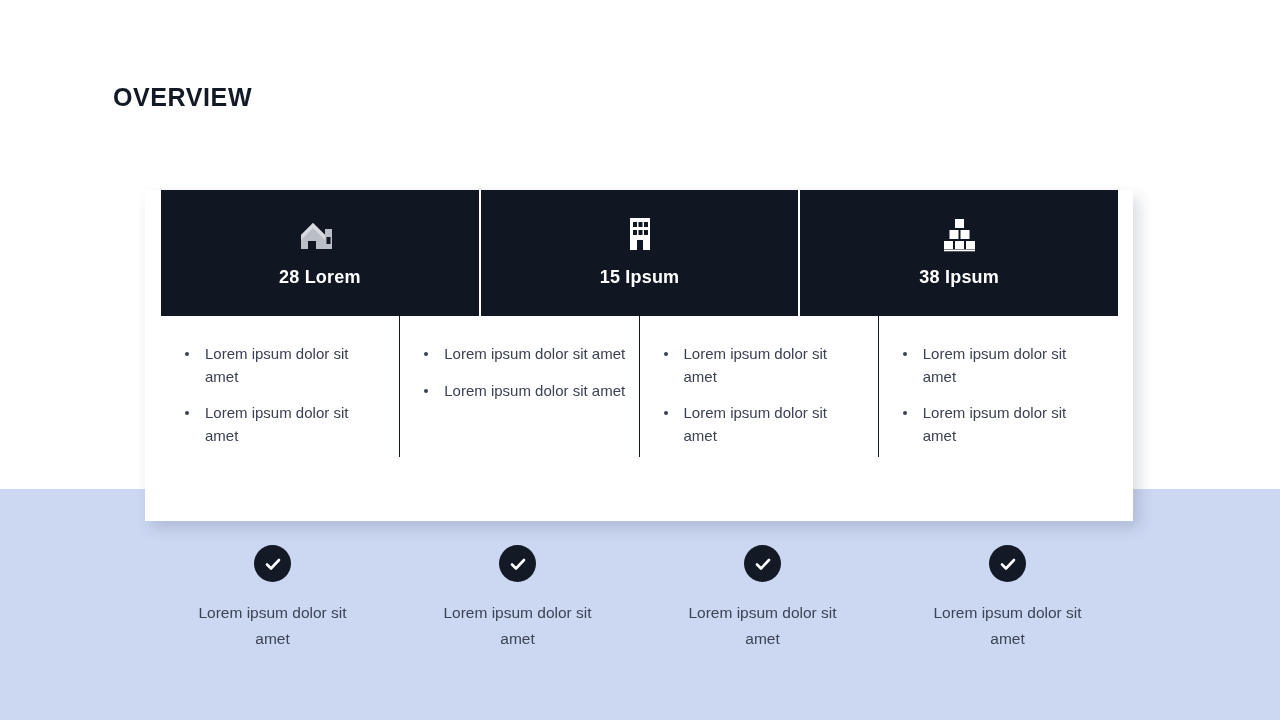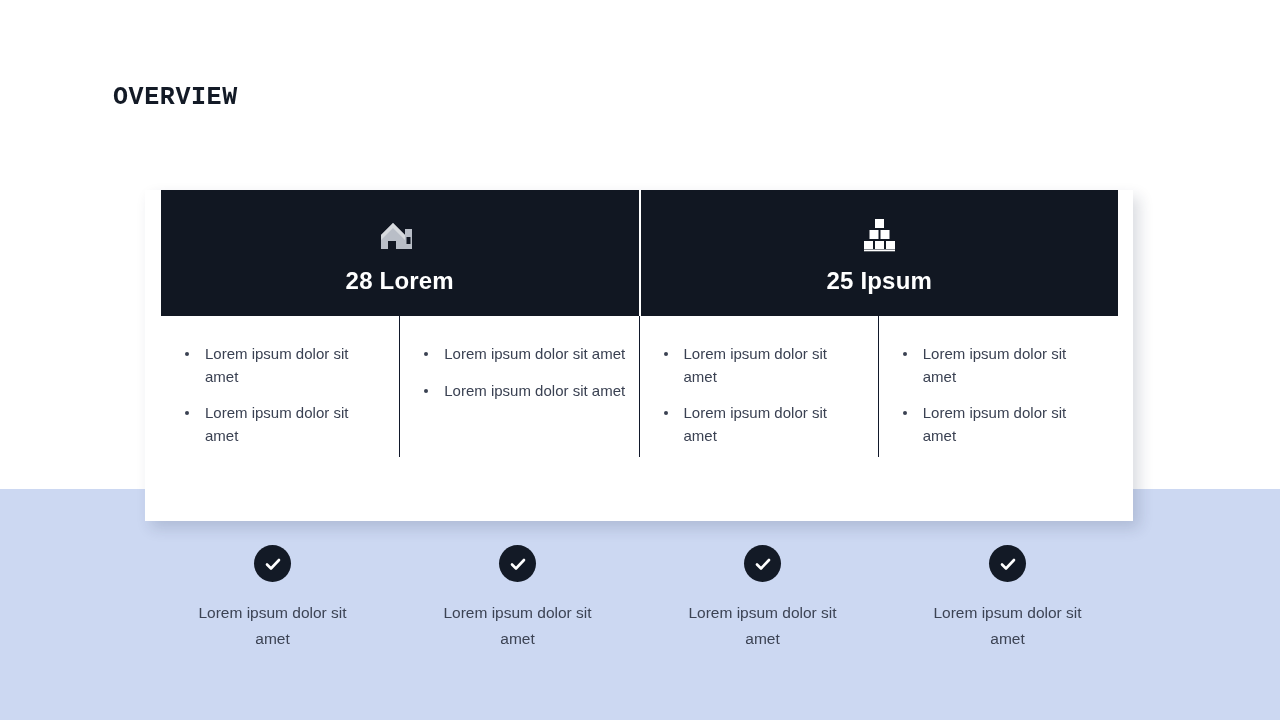--- a/index.html
+++ b/index.html
@@ -28,21 +28,21 @@
 
   
   .slide-title {
     position: absolute;
     left: 113px;
     top: 83px;
     font-size: 25px;
     font-weight: bold;
     letter-spacing: 0.6px;
     color: #131a26;
-    font-family: Liberation Mono, monospace;
+    font-family: Liberation Sans, sans-serif;
   }
 
   
   .main-card {
     position: absolute;
     left: 145px;
     top: 190px;
     width: 988px;
     height: 331px;
     background: #ffffff;
@@ -79,21 +79,21 @@
     display: flex;
     align-items: center;
     justify-content: center;
     margin-bottom: 11px;
   }
 
   .header-icon svg { display: block; }
 
   .header-label {
     color: #ffffff;
-    font-size: 24px;
+    font-size: 18px;
     font-weight: bold;
     letter-spacing: 0.2px;
   }
 
   
   .card-body-row {
     position: absolute;
     left: 16px;
     top: 126px;
     width: 957px;
@@ -202,35 +202,50 @@
           <path d="M2 19 L14 7 L26 19 L26 33 L2 33 Z" fill="#b9bec7"></path>
           <path d="M26 13 L33 13 L33 33 L26 33 Z" fill="#b9bec7"></path>
           <path d="M14 12 L14 12 L26 24 L26 19 L14 7 L2 19 L2 24 Z" fill="#d7dade"></path>
           <rect x="9" y="25" width="8" height="8" fill="#111722"></rect>
           <rect x="27.5" y="21" width="4" height="7" fill="#111722"></rect>
         </svg>
       </span>
       <span class="header-label">28 Lorem</span>
     </div>
 
+    <div class="header-cell">
+      <span class="header-icon">
+        <svg width="26" height="36" viewBox="0 0 26 36">
+          <rect x="3" y="2" width="20" height="32" fill="#ffffff"></rect>
+          <rect x="6" y="6" width="4" height="5" fill="#111722"></rect>
+          <rect x="11.5" y="6" width="4" height="5" fill="#111722"></rect>
+          <rect x="17" y="6" width="4" height="5" fill="#111722"></rect>
+          <rect x="6" y="14" width="4" height="5" fill="#111722"></rect>
+          <rect x="11.5" y="14" width="4" height="5" fill="#111722"></rect>
+          <rect x="17" y="14" width="4" height="5" fill="#111722"></rect>
+          <rect x="10" y="24" width="6" height="10" fill="#111722"></rect>
+        </svg>
+      </span>
+      <span class="header-label">15 Ipsum</span>
+    </div>
 
 
     <div class="header-cell">
       <span class="header-icon">
         <svg width="44" height="38" viewBox="0 0 44 38">
           <rect x="18" y="4" width="9" height="9" fill="#ffffff"></rect>
           <rect x="12.5" y="15" width="9" height="9" fill="#ffffff"></rect>
           <rect x="23.5" y="15" width="9" height="9" fill="#ffffff"></rect>
           <rect x="7" y="26" width="9" height="8" fill="#ffffff"></rect>
           <rect x="18" y="26" width="9" height="8" fill="#ffffff"></rect>
           <rect x="29" y="26" width="9" height="8" fill="#ffffff"></rect>
           <rect x="7" y="34.5" width="31" height="1.8" fill="#ffffff"></rect>
         </svg>
       </span>
-      <span class="header-label">25 Ipsum</span>
+      <span class="header-label">38 Ipsum</span>
     </div>
 
   </div>
 
   <div class="card-body-row">
 
     <div class="body-cell">
       <ul class="bullet-list">
         <li class="bullet-item">Lorem ipsum dolor sit amet</li>
         <li class="bullet-item">Lorem ipsum dolor sit amet</li>

